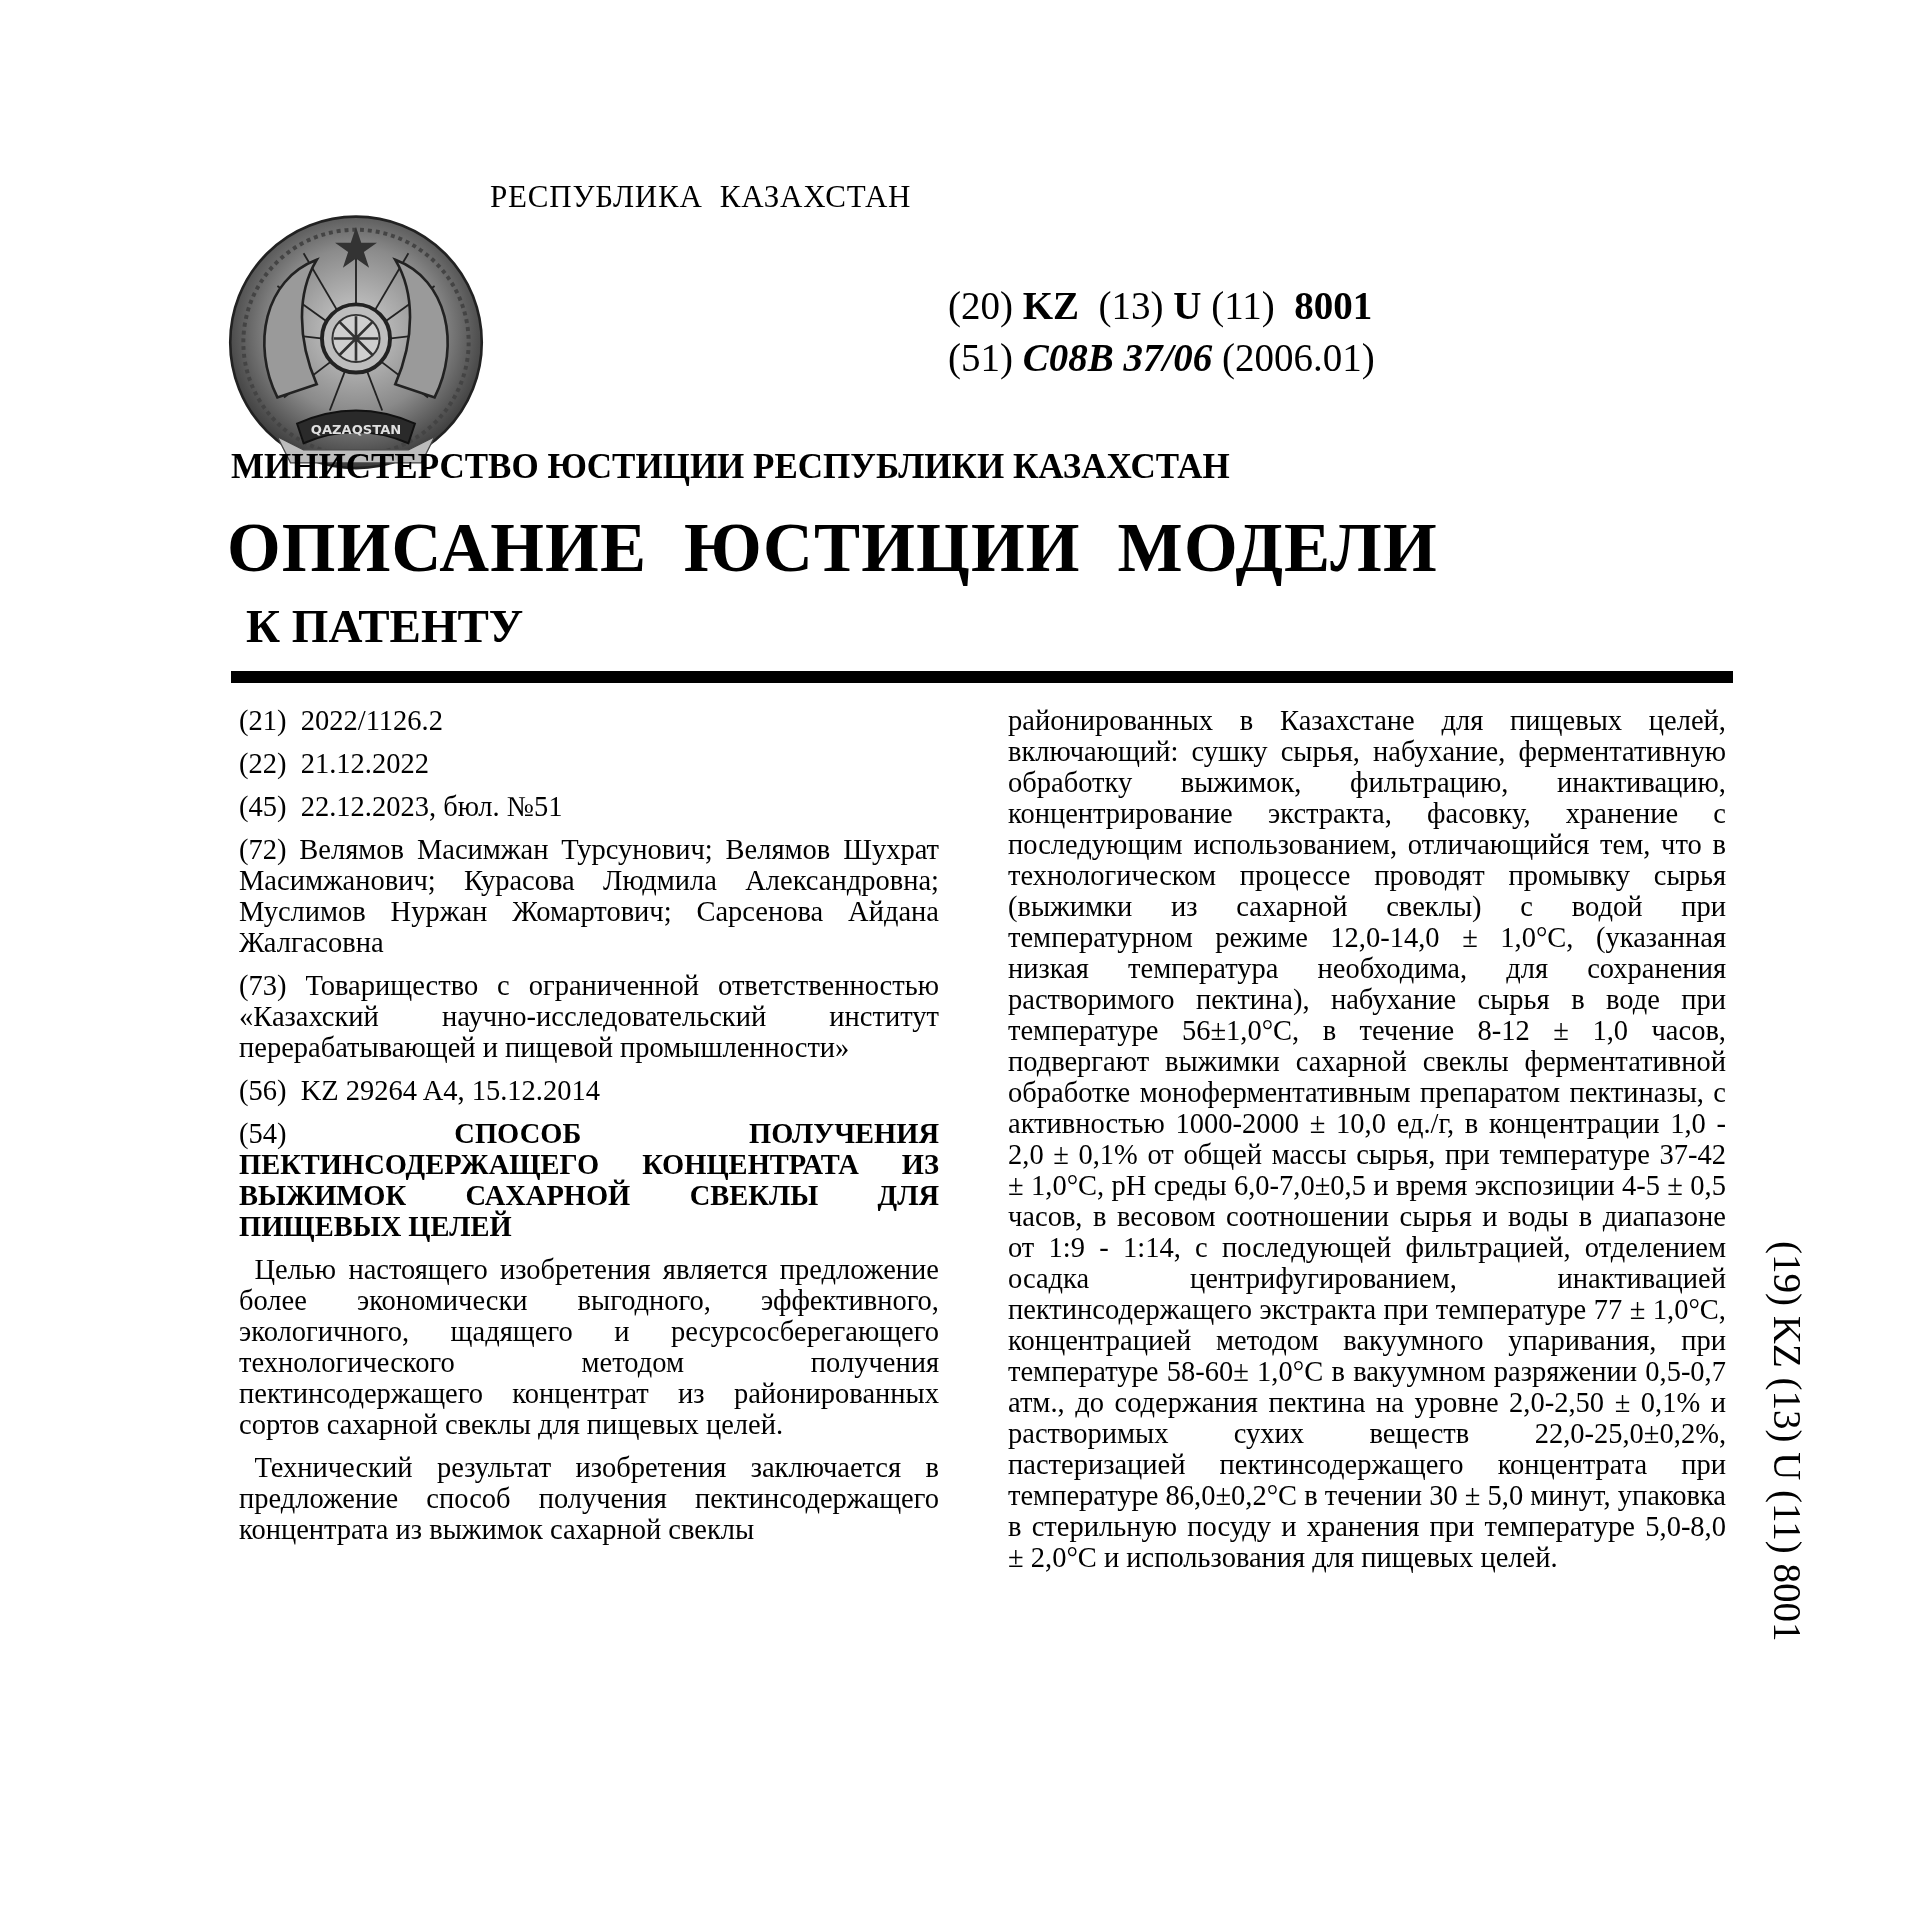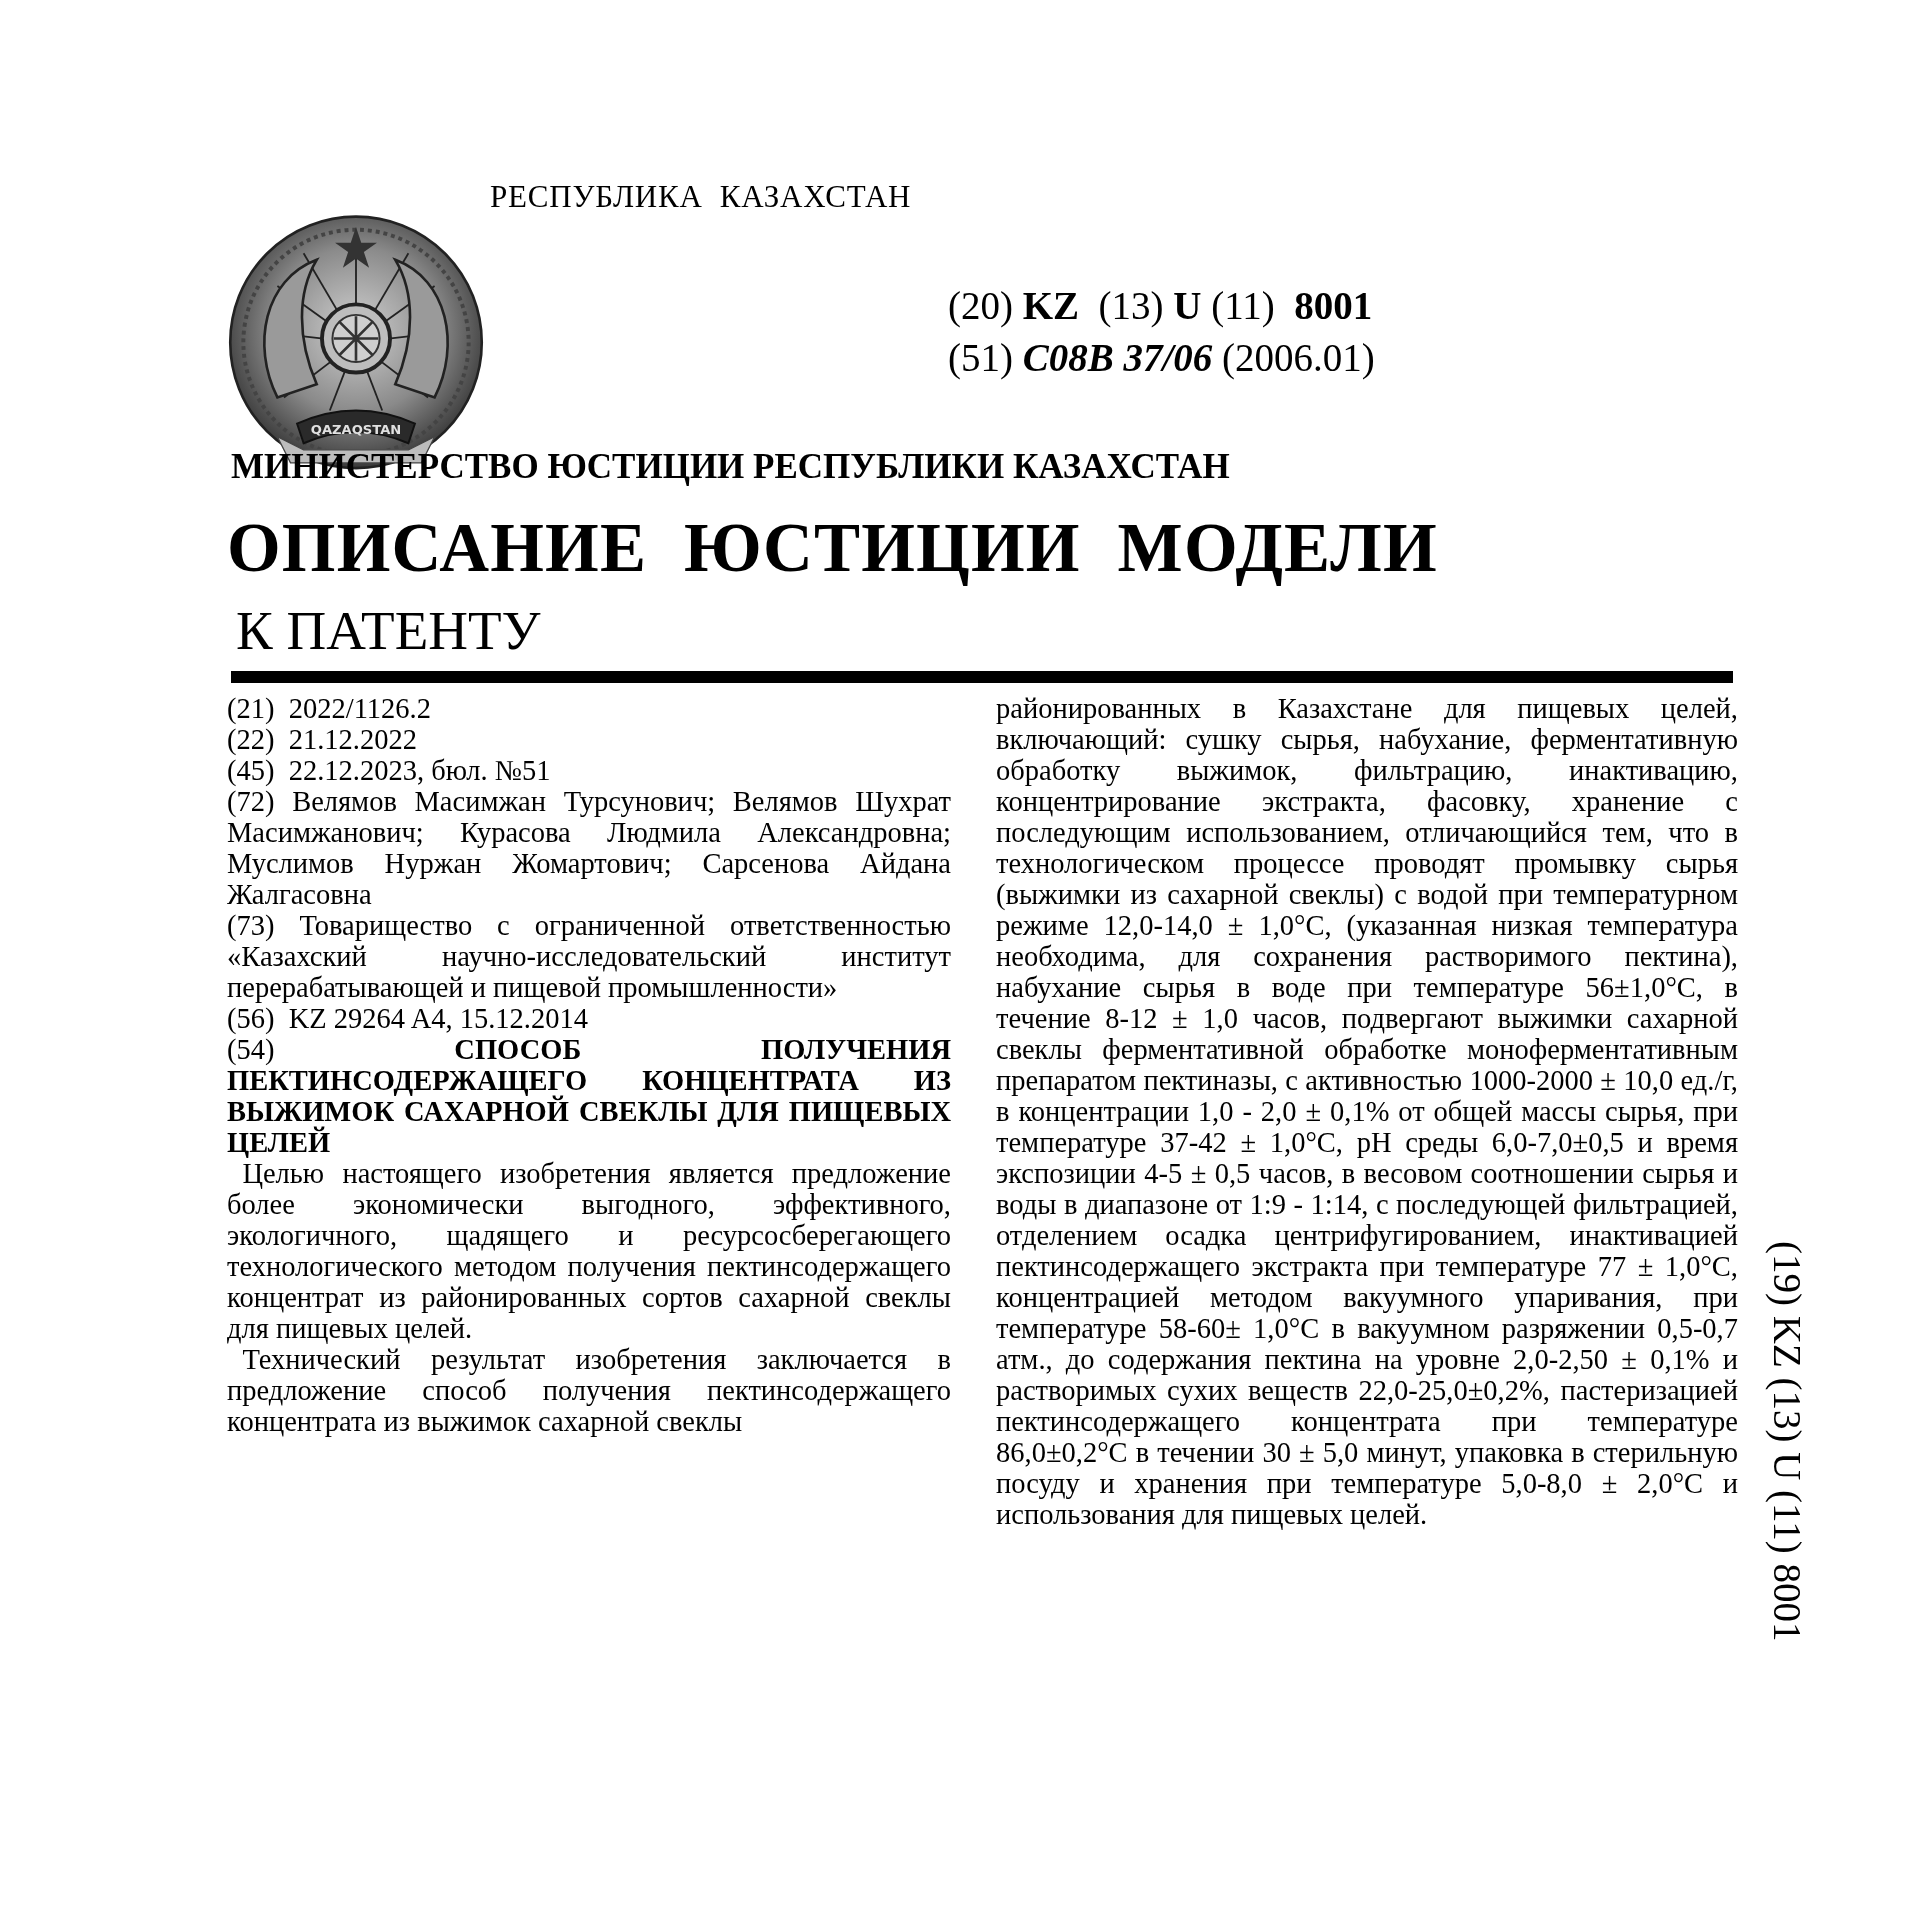--- a/index.html
+++ b/index.html
@@ -49,41 +49,42 @@
   }
   .doc-title {
     left: 227px; top: 514px;
     font-size: 69px;
     font-weight: bold;
     letter-spacing: 1.2px;
     white-space: pre;
     line-height: 1;
   }
   .doc-subtitle {
-    left: 236px; top: 603px;
-    font-size: 55px;
+    left: 246px; top: 603px;
+    font-size: 47px;
     white-space: nowrap;
     line-height: 1;
+    font-weight: bold;
   }
   .rule {
     left: 231px; top: 671px;
     width: 1502px; height: 11.6px;
     background: #000000;
   }
 
   
   .col {
     top: 693px;
     font-size: 28.5px;
     line-height: 31px;
     text-align: justify;
   }
   .col-left  { left: 227px;  width: 724px; }
   .col-right { left: 996px; width: 742px; }
-  .para { margin: 0; }
+  .para { margin: 12px; }
   .para.indent { text-indent: 15.4px; }
   .code { white-space: pre; }
   .title54 { font-weight: bold; }
 
   
   .side-label {
     left: 1710px; top: 1491px;
     width: 501px;
     font-size: 39px;
     white-space: nowrap;

